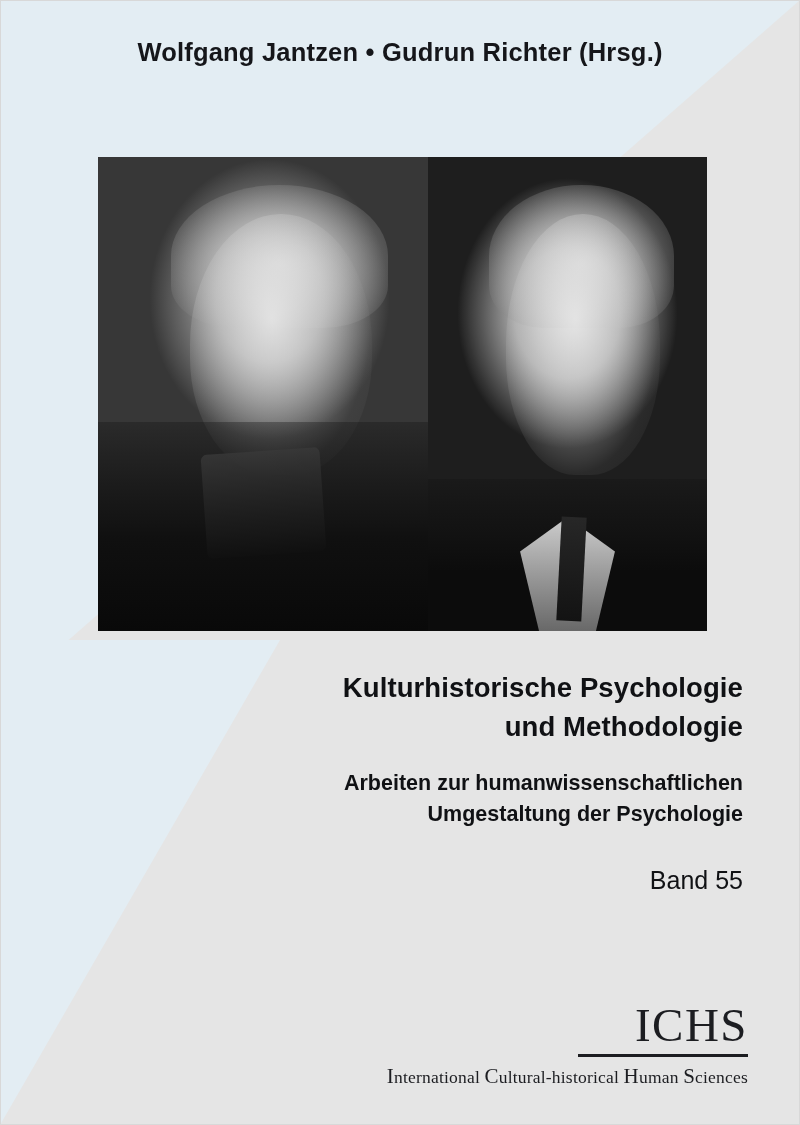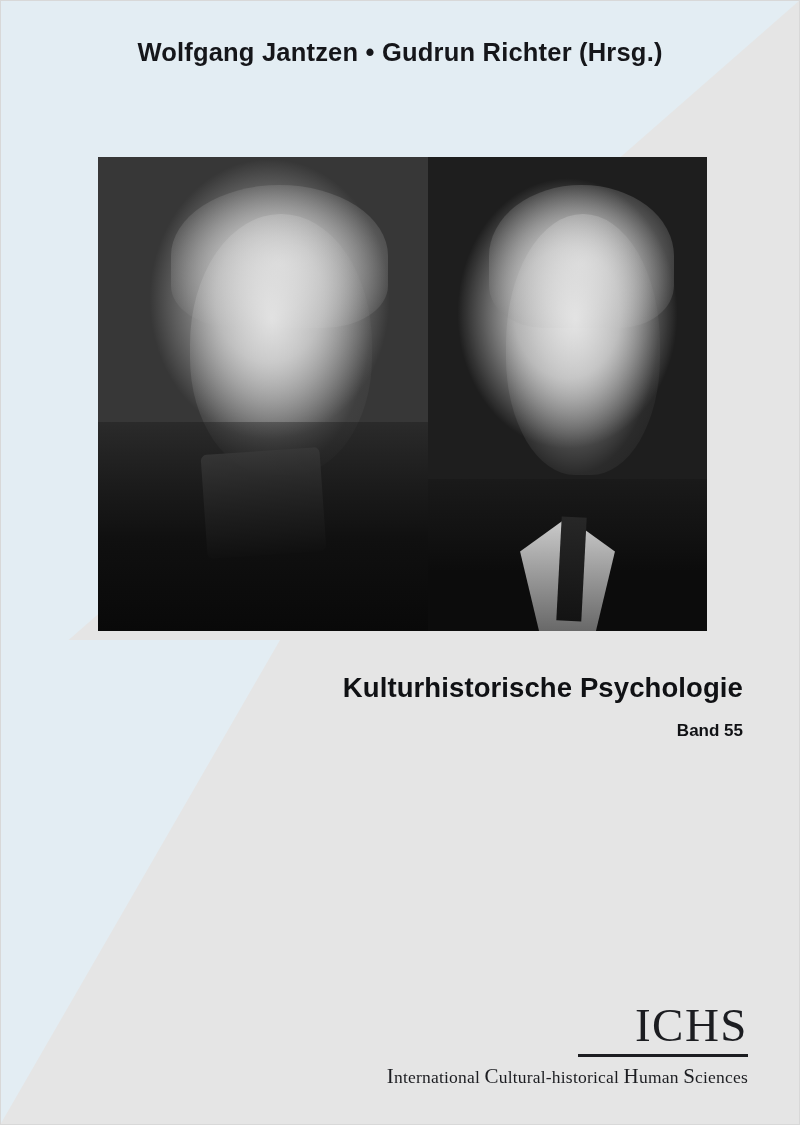--- a/index.html
+++ b/index.html
@@ -161,23 +161,23 @@
     letter-spacing: 0.1px;
   }
   .subtitle {
     margin-top: 22px;
     font-size: 21.5px;
     font-weight: bold;
     color: #101114;
     line-height: 1.45;
   }
   .volume {
-    margin-top: 14px;
-    font-size: 17px;
-    font-weight: bold;
+    margin-top: 36px;
+    font-size: 25px;
+    font-weight: normal;
     color: #101114;
   }
 
   
   .logo {
     position: absolute;
     right: 52px;
     bottom: 36px;
     width: 420px;
     text-align: right;
@@ -230,20 +230,25 @@
       <div class="face-a"></div>
       <div class="jacket-b"></div>
       <div class="shirt-b"></div>
       <div class="tie-b"></div>
     </div>
   </div>
 
   <div class="titleblock">
     <div class="title">
       <div>Kulturhistorische Psychologie</div>
+      <div>und Methodologie</div>
+    </div>
+    <div class="subtitle">
+      <div>Arbeiten zur humanwissenschaftlichen</div>
+      <div>Umgestaltung der Psychologie</div>
     </div>
     <div class="volume">Band 55</div>
   </div>
 
   <div class="logo">
     <div class="logo-mark">ICHS</div>
     <div class="logo-rule"></div>
     <div class="logo-text">
       <span class="cap">I</span><span>nternational </span><span class="cap">C</span><span>ultural-historical </span><span class="cap">H</span><span>uman </span><span class="cap">S</span><span>ciences</span>
     </div>

